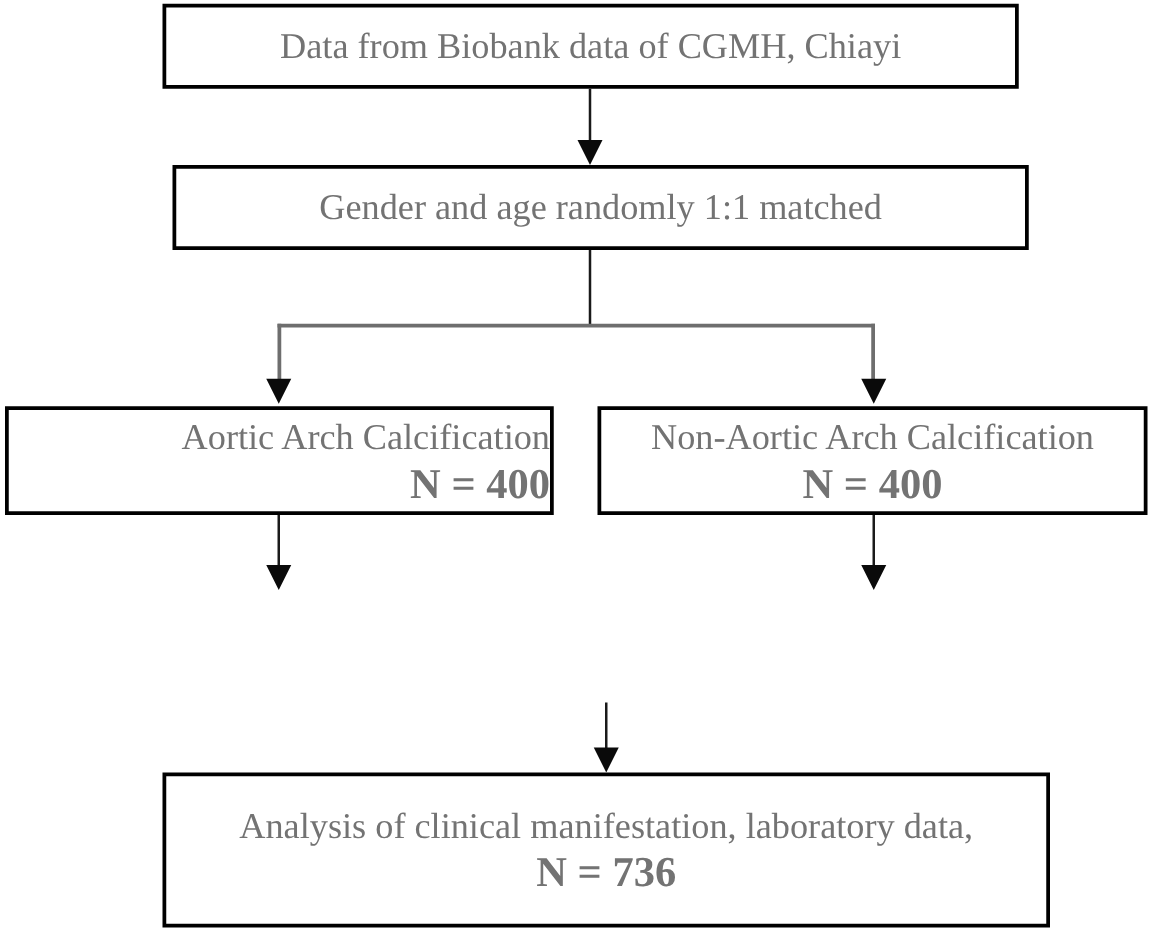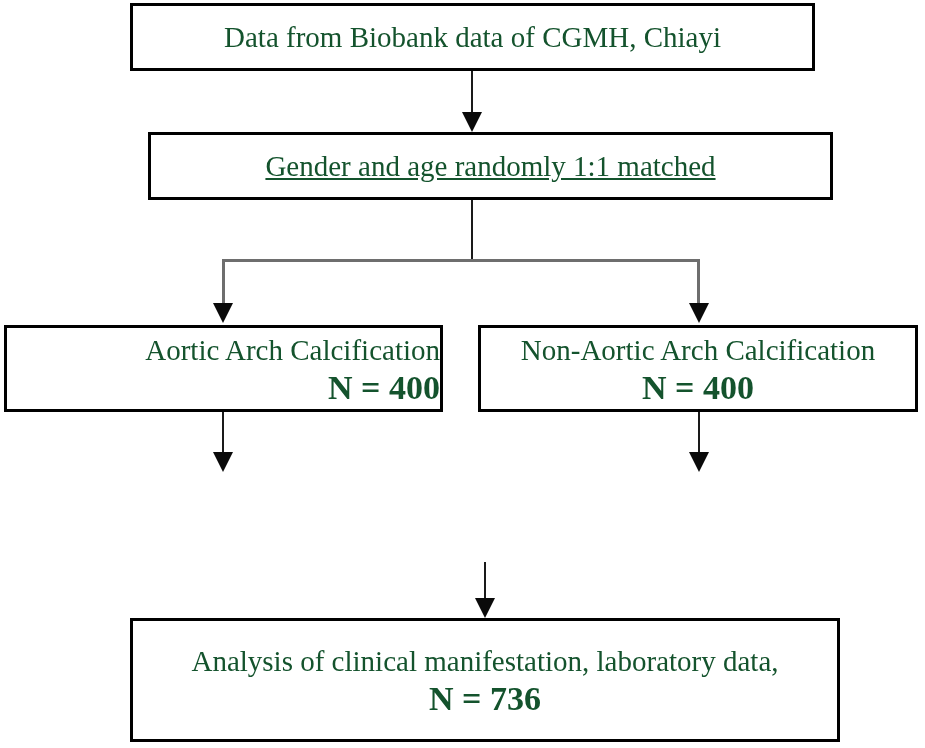--- a/index.html
+++ b/index.html
@@ -6,21 +6,21 @@
     margin: 0;
     padding: 0;
     background: #ffffff;
   }
   #stage {
     position: relative;
     width: 925px;
     height: 748px;
     background: #ffffff;
     font-family: "Liberation Serif", "DejaVu Serif", serif;
-    color: #14532d;
+    color: #737373;
     overflow: hidden;
   }
   .box {
     position: absolute;
     box-sizing: border-box;
     border: 3px solid #000000;
     background: #ffffff;
     display: flex;
     flex-direction: column;
     align-items: center;
@@ -64,21 +64,21 @@
 
 <div id="stage">
 
   <div class="box" style="left:130px; top:3px; width:685px; height:68px;">
     <div class="box-text">Data from Biobank data of CGMH, Chiayi</div>
   </div>
 
   <div class="vline" style="left:471px; top:71px; height:44px;"></div>
   <div class="arrowhead" style="left:462px; top:112px;"></div>
 
-  <div class="box" style="left:148px; top:132px; width:685px; height:68px;text-decoration:underline;">
+  <div class="box" style="left:138px; top:132px; width:685px; height:68px;">
     <div class="box-text">Gender and age randomly 1:1 matched</div>
   </div>
 
   <div class="vline" style="left:471px; top:200px; height:61px;"></div>
   <div class="hline" style="left:222px; top:259px; width:478px;"></div>
   <div class="vline gray" style="left:222px; top:259px; height:46px;"></div>
   <div class="arrowhead" style="left:213px; top:303px;"></div>
   <div class="vline gray" style="left:697px; top:259px; height:46px;"></div>
   <div class="arrowhead" style="left:689px; top:303px;"></div>
 

